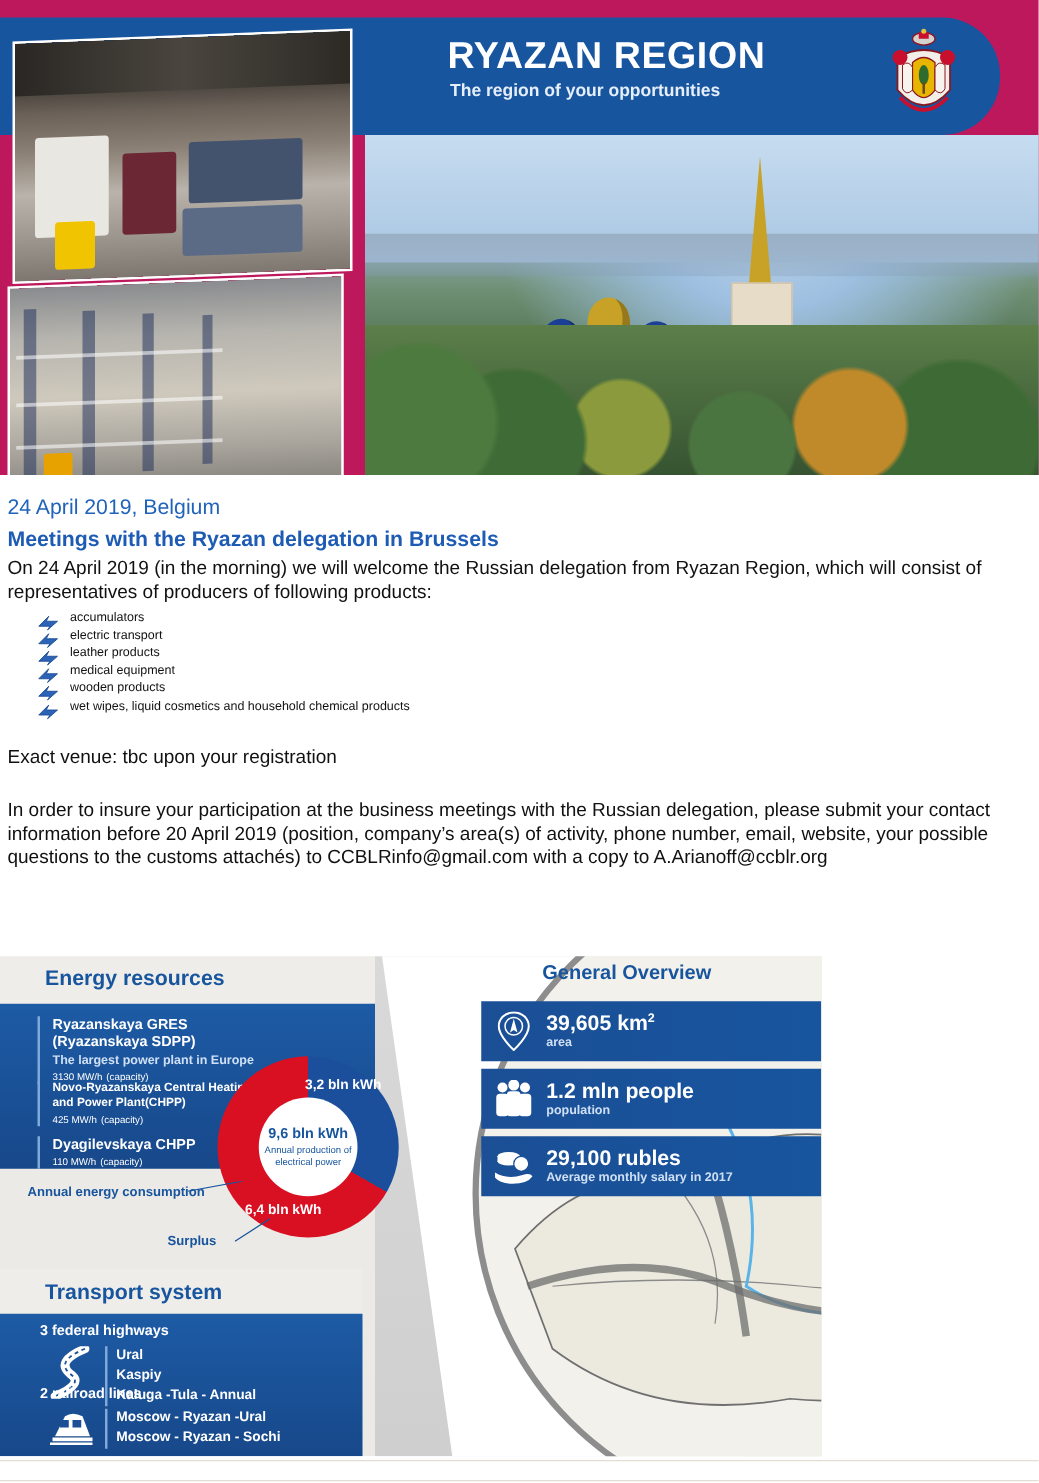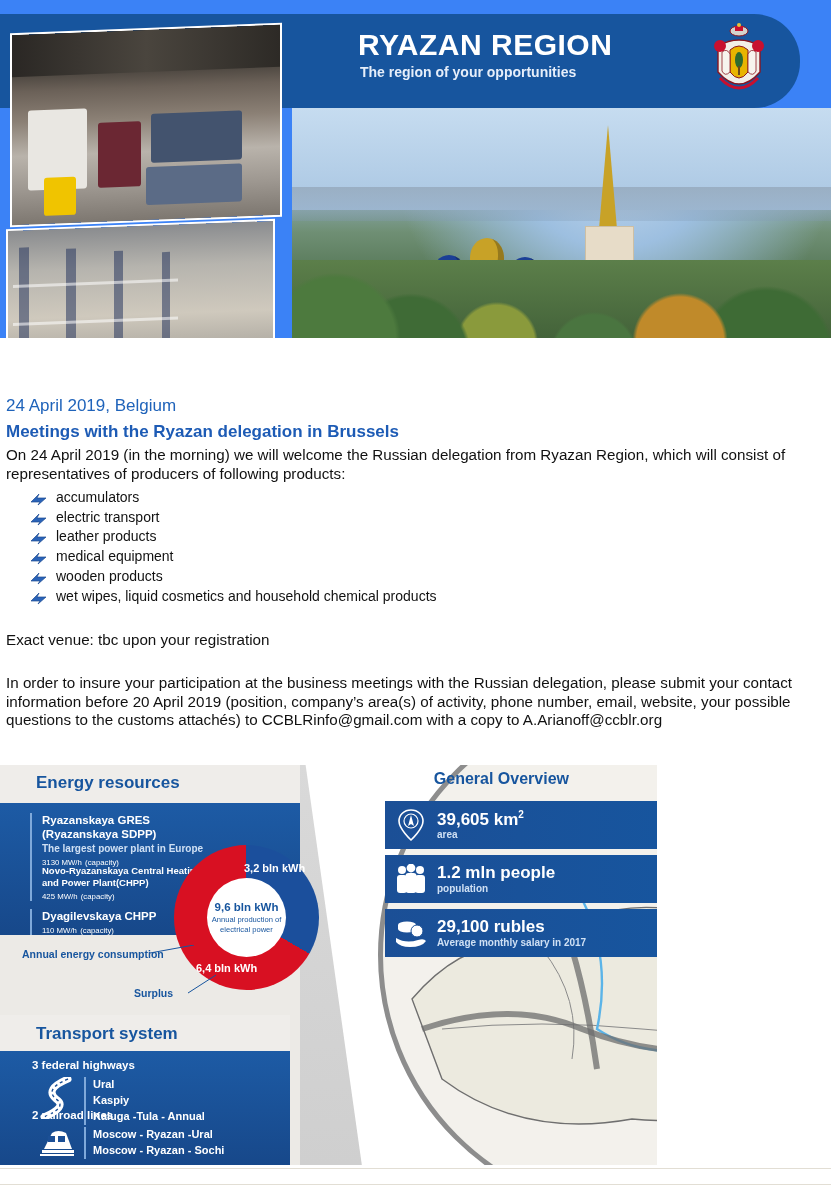--- a/index.html
+++ b/index.html
@@ -4,21 +4,21 @@
 <style>
   * { box-sizing: border-box; margin:0; padding:0; }
   html,body{ background:#ffffff; }
   body{
     width:831px; height:1186px; position:relative; overflow:hidden;
     font-family:"Liberation Sans", sans-serif;
     color:#1a1a1a;
   }
 
   
-  .hero{ position:absolute; left:0; top:0; width:831px; height:338px; overflow:hidden; background:#3b82f6;padding-left:24px; }
+  .hero{ position:absolute; left:0; top:0; width:831px; height:380px; overflow:hidden; background:#be185d;padding-left:24px; }
 
   .hero-blue{
     position:absolute; left:0; top:14px; width:800px; height:94px;
     background:#17559e; border-radius:0 46px 46px 0;
   }
   .hero-title{
     position:absolute; left:358px; top:28px;
     font-size:30px; font-weight:bold; color:#fff; letter-spacing:0.5px;
   }
   .hero-sub{
@@ -95,21 +95,21 @@
     font-size:17px; color:#1f63ba; font-weight:500; padding:4px 6px 0 6px;
   }
   .headline{
     font-size:17px; color:#1d5bb5; font-weight:bold; padding:6px 6px 2px 6px;
   }
   .para{
     font-size:15.2px; line-height:1.24; color:#111; padding:2px 6px 0 6px;
   }
   ul.bullets{ list-style:none; margin:4px 0 0 0; padding:0 0 0 30px; }
   ul.bullets li{
-    position:relative; font-size:14px; line-height:1.42; color:#111; padding-left:26px;
+    position:relative; font-size:10px; line-height:1.42; color:#111; padding-left:26px;
   }
   ul.bullets li .bullet-icon{
     position:absolute; left:0; top:4px; width:18px; height:13px;
   }
   .spacer-md{ height:22px; }
 
   
   .info{
     position:absolute; left:0; top:765px; width:657px; height:400px;
     background:#ffffff; overflow:hidden;

